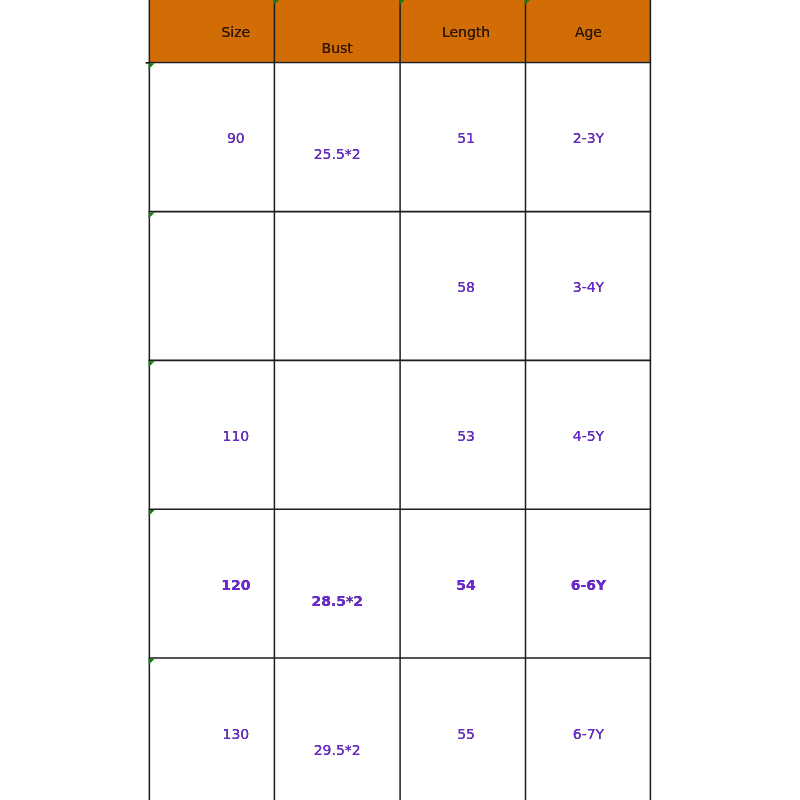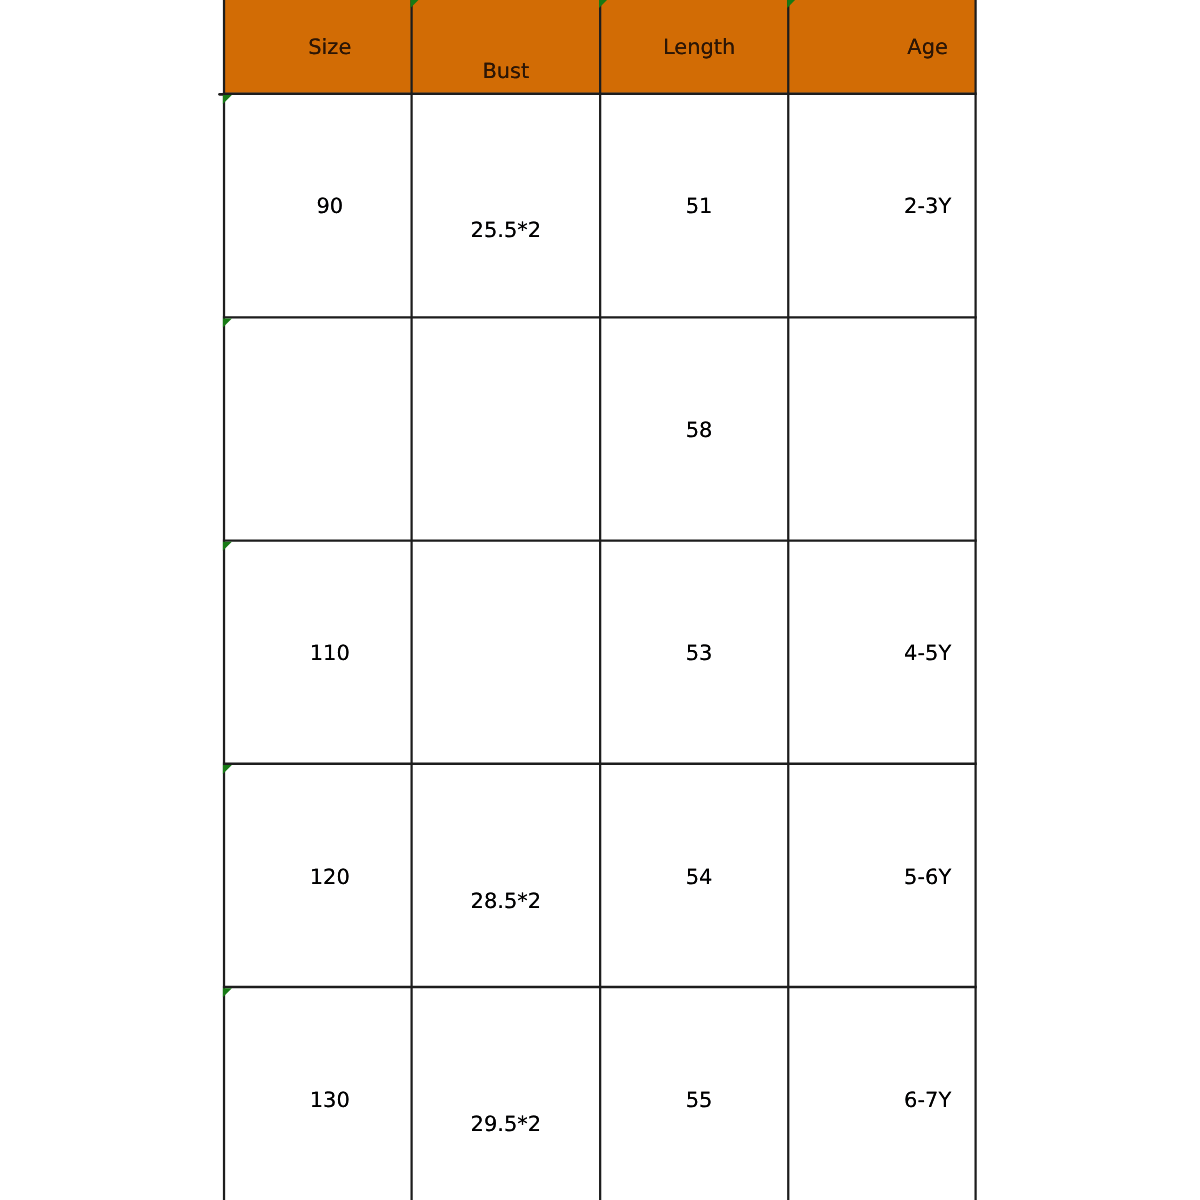--- a/index.html
+++ b/index.html
@@ -4,32 +4,32 @@
 <title>Size Chart</title>
 <style>
   html,body{margin:0;padding:0;}
   body{width:800px;height:800px;background:#ffffff;
        font-family:"DejaVu Sans",sans-serif;overflow:hidden;}
   #stage{position:relative;width:800px;height:800px;overflow:hidden;background:#fff;}
   #grid{position:absolute;left:0;top:0;width:800px;height:800px;display:block;}
   .cellText{position:absolute;display:flex;align-items:center;justify-content:center;
             font-size:14px;line-height:1;white-space:nowrap;}
   .hdrText{color:#2c1606;height:61.7px;top:0.8px;text-shadow:0 0 0.3px #2c1606;}
-  .bodText{color:#000000;height:148.8px;text-shadow:0 0 0.3px #15161c;}
+  .bodText{color:#6d28d9;height:148.8px;text-shadow:0 0 0.3px #15161c;}
 
   
-  .c0{left:149.35px;width:141px;}
+  .c0{left:149.35px;width:141px;padding-left:16px;}
   .c1{left:274.40px;width:125.70px;margin-top:16px;}
   .c2{left:400.10px;width:132px;}
-  .c3{left:556px;width:124.90px;}
+  .c3{left:526.00px;width:124.90px;}
   
   .r0{top:64.0px;}
   .r1{top:213.1px;}
   .r2{top:361.9px;}
-  .r3{top:510.7px;}
+  .r3{top:510.7px;font-weight:bold;}
   .r4{top:659.5px;}
 </style>
 </head>
 <body>
 
 <div id="stage">
 
   <svg id="grid" width="800" height="800" viewBox="0 0 800 800">
 
     <rect x="149.35" y="-30" width="501.05" height="91.9" fill="#d26c05"></rect>
@@ -63,28 +63,29 @@
   <div class="cellText hdrText c1">Bust</div>
   <div class="cellText hdrText c2">Length</div>
   <div class="cellText hdrText c3">Age</div>
 
   <div class="cellText bodText c0 r0">90</div>
   <div class="cellText bodText c1 r0">25.5*2</div>
   <div class="cellText bodText c2 r0">51</div>
   <div class="cellText bodText c3 r0">2-3Y</div>
 
   <div class="cellText bodText c2 r1">58</div>
+  <div class="cellText bodText c3 r1">3-4Y</div>
 
   <div class="cellText bodText c0 r2">110</div>
   <div class="cellText bodText c2 r2">53</div>
   <div class="cellText bodText c3 r2">4-5Y</div>
 
   <div class="cellText bodText c0 r3">120</div>
   <div class="cellText bodText c1 r3">28.5*2</div>
   <div class="cellText bodText c2 r3">54</div>
-  <div class="cellText bodText c3 r3">5-6Y</div>
+  <div class="cellText bodText c3 r3">6-6Y</div>
 
   <div class="cellText bodText c0 r4">130</div>
   <div class="cellText bodText c1 r4">29.5*2</div>
   <div class="cellText bodText c2 r4">55</div>
   <div class="cellText bodText c3 r4">6-7Y</div>
 
 </div>
 
 </body></html>

